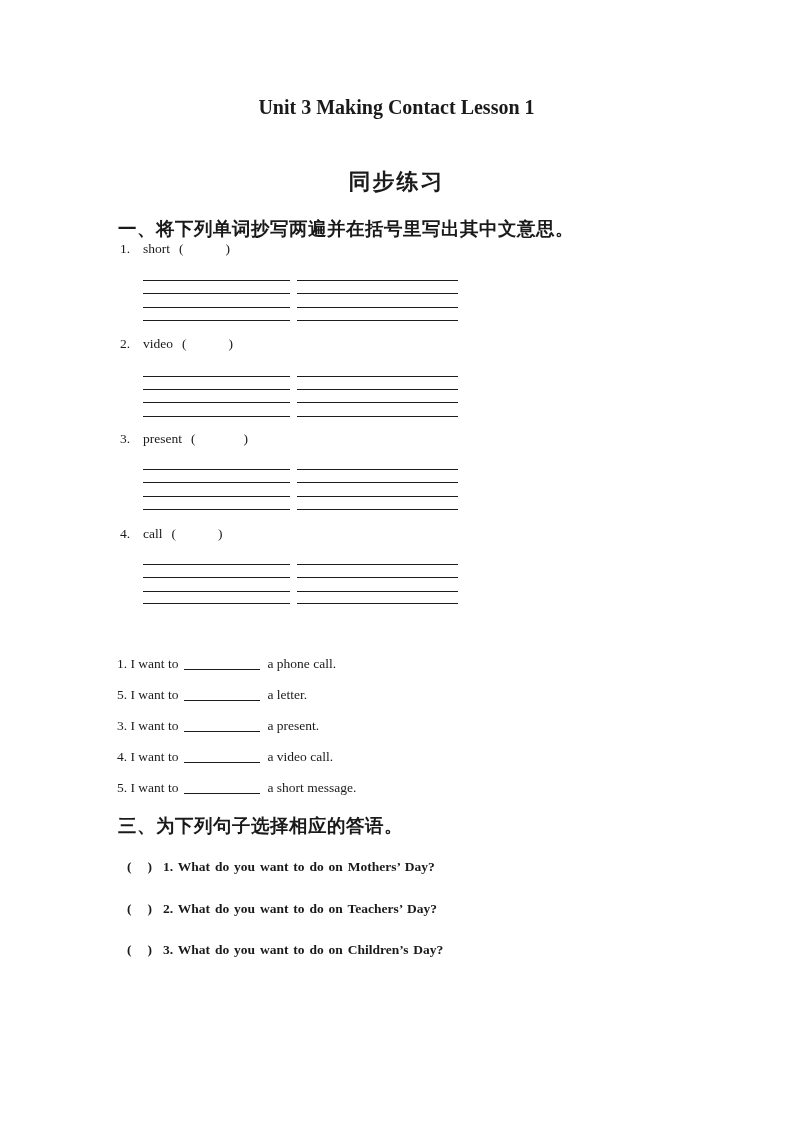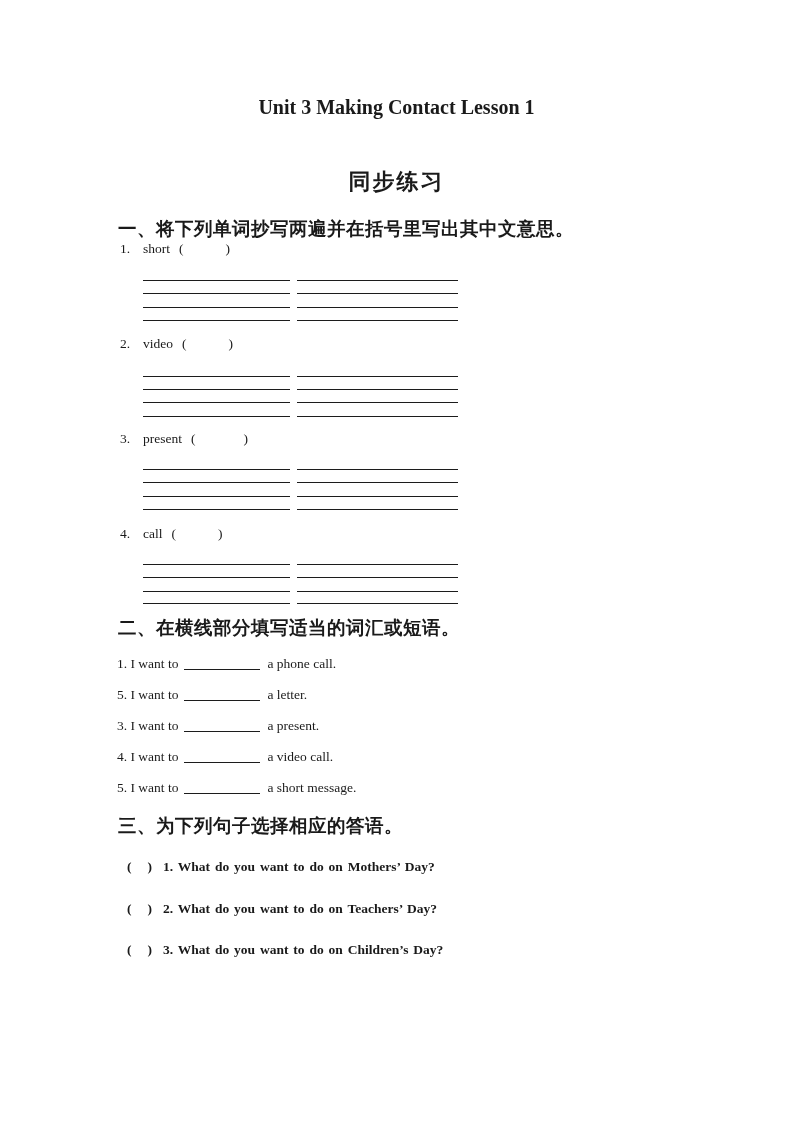--- a/index.html
+++ b/index.html
@@ -139,21 +139,20 @@
   <div class="vocab" style="top:526px">
     <span class="num">4.</span><span class="word">call</span><span class="po">(</span><span class="pgap"></span><span class="pc">)</span>
   </div>
   <div class="copy-lines" style="top:551px">
     <div class="copy-row" style="height:14px"><span class="blank l" style="height:13px"></span><span class="blank r" style="height:13px"></span></div>
     <div class="copy-row"><span class="blank l"></span><span class="blank r"></span></div>
     <div class="copy-row" style="height:14px"><span class="blank l" style="height:13px"></span><span class="blank r" style="height:13px"></span></div>
     <div class="copy-row" style="height:12px"><span class="blank l" style="height:11px"></span><span class="blank r" style="height:11px"></span></div>
   </div>
 
-  <div id="heading-2" class="sec-heading">二、在横线部分填写适当的词汇或短语。</div>
 
   <div class="fill-item" style="top:656px">
     <span>1. I want to</span><span class="fill-blank"></span><span>a phone call.</span>
   </div>
   <div class="fill-item" style="top:687px">
     <span>5. I want to</span><span class="fill-blank"></span><span>a letter.</span>
   </div>
   <div class="fill-item" style="top:718px">
     <span>3. I want to</span><span class="fill-blank"></span><span>a present.</span>
   </div>

